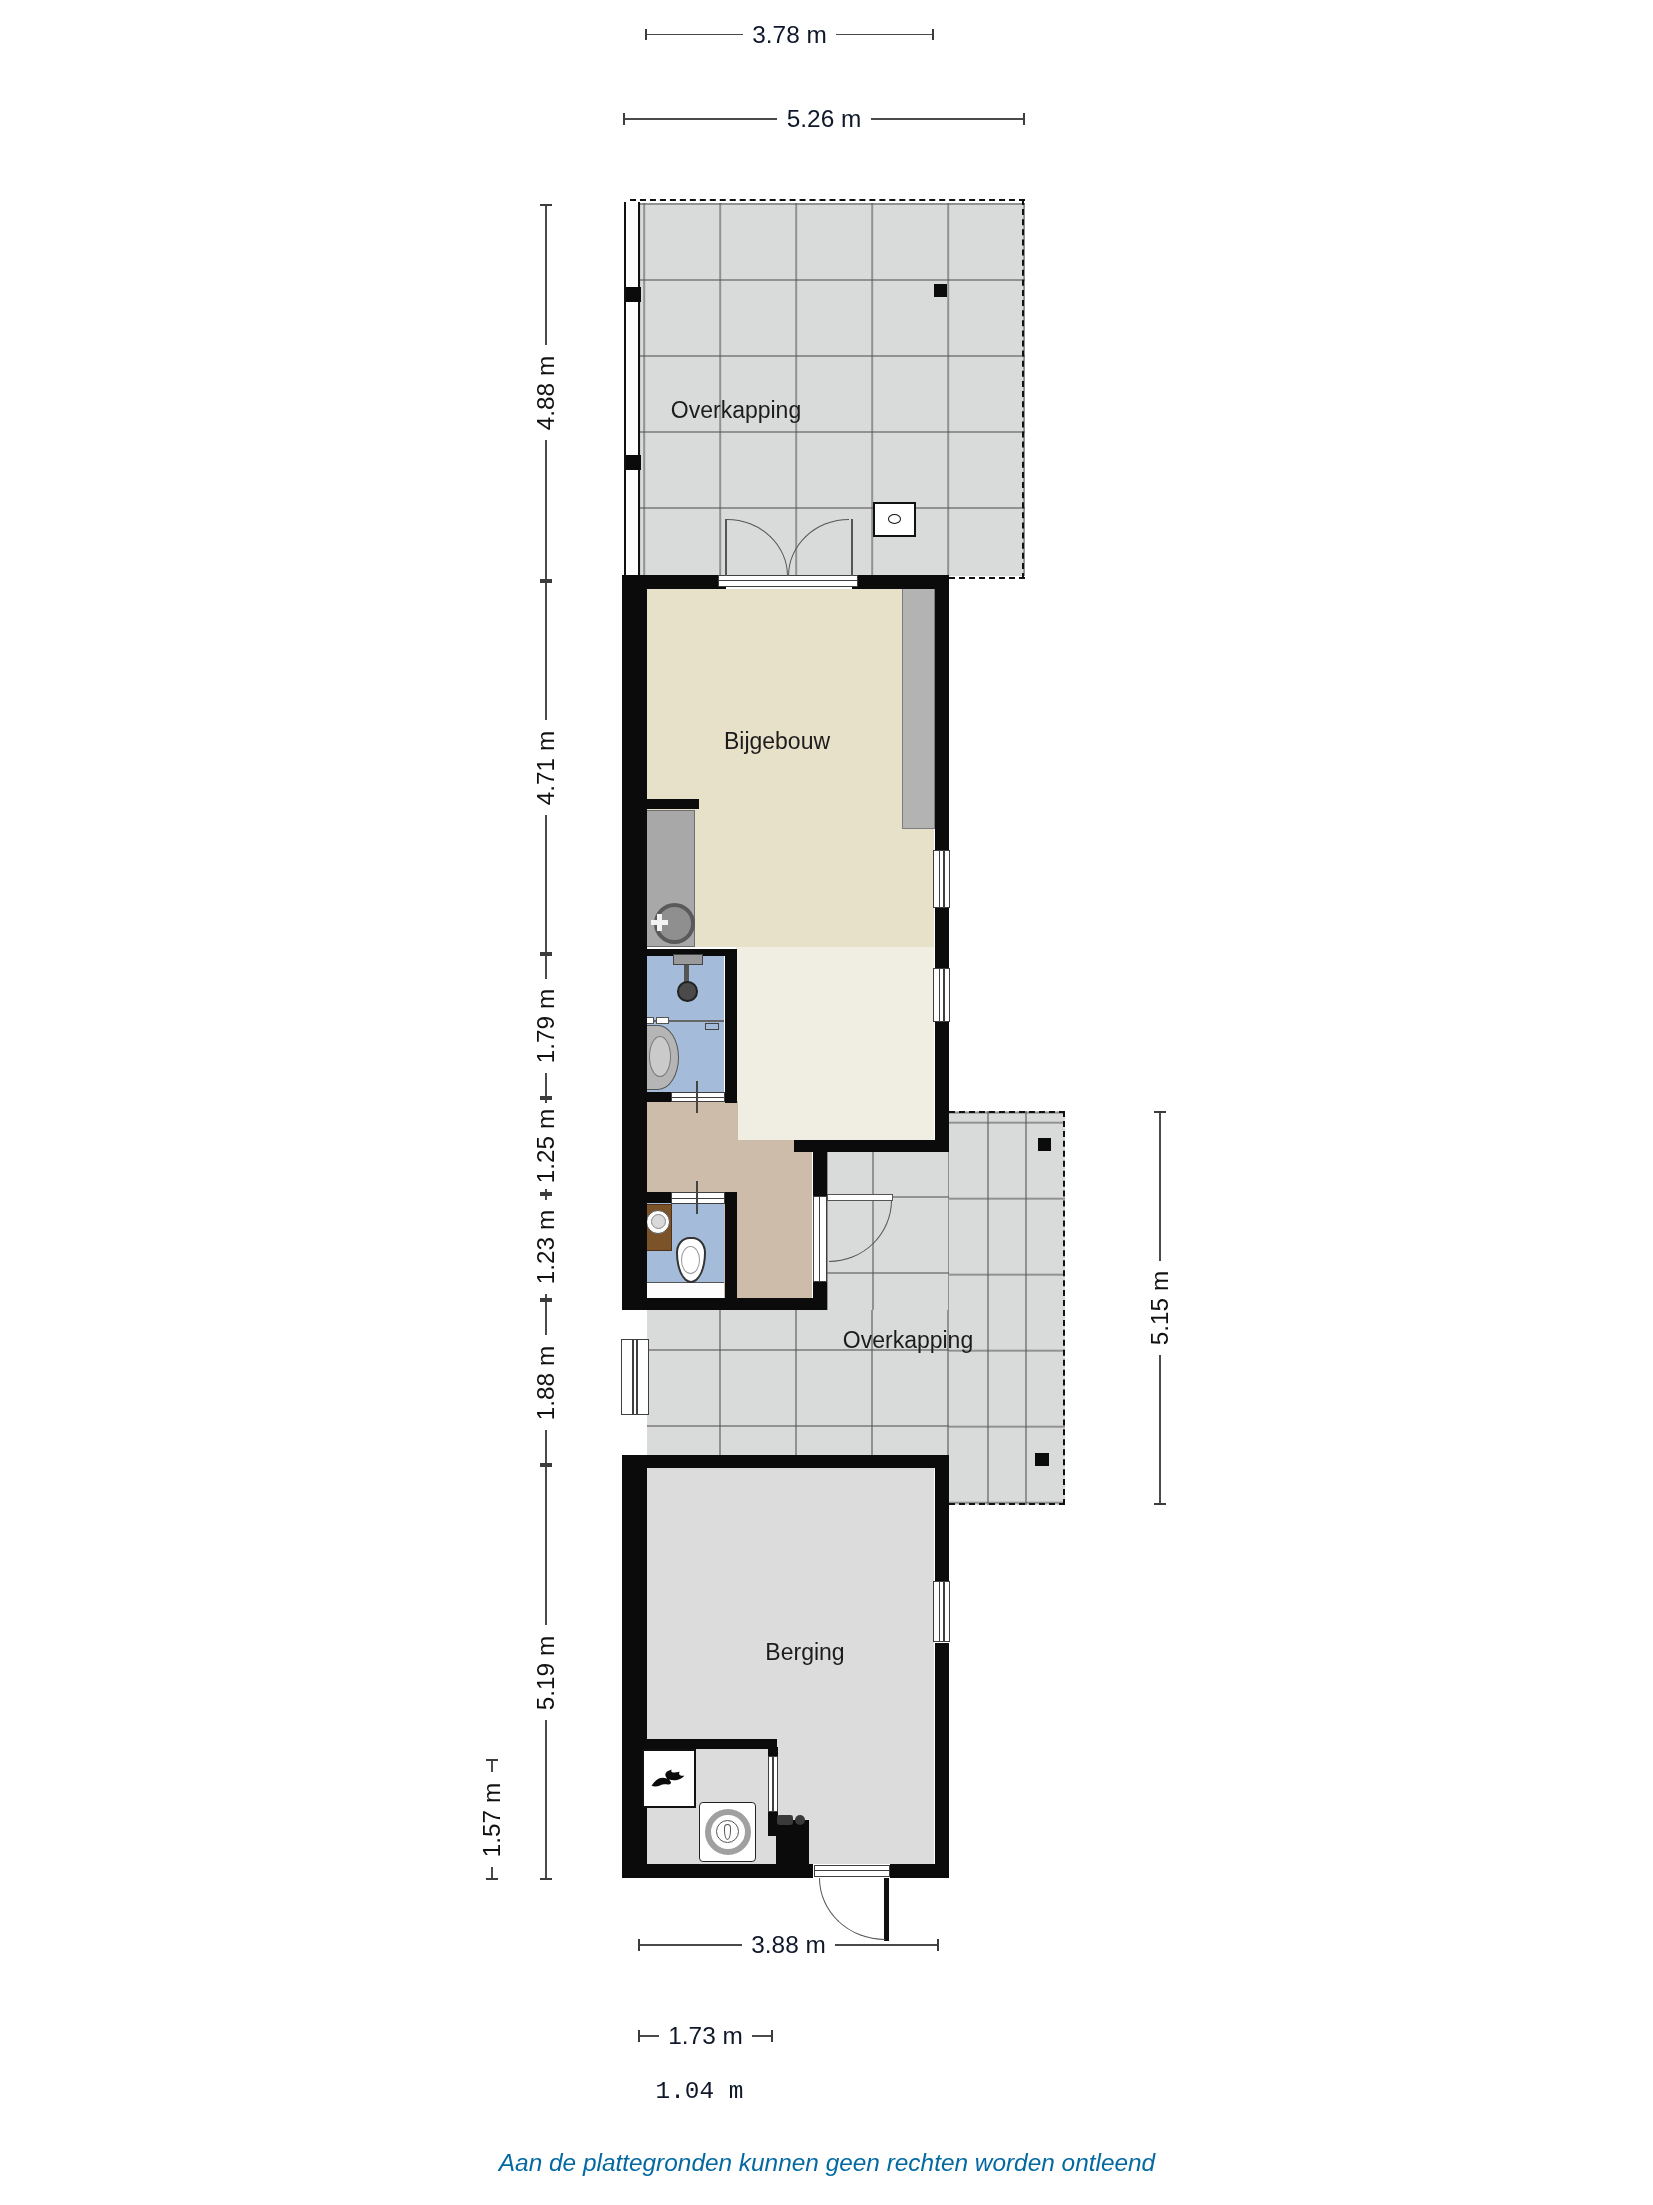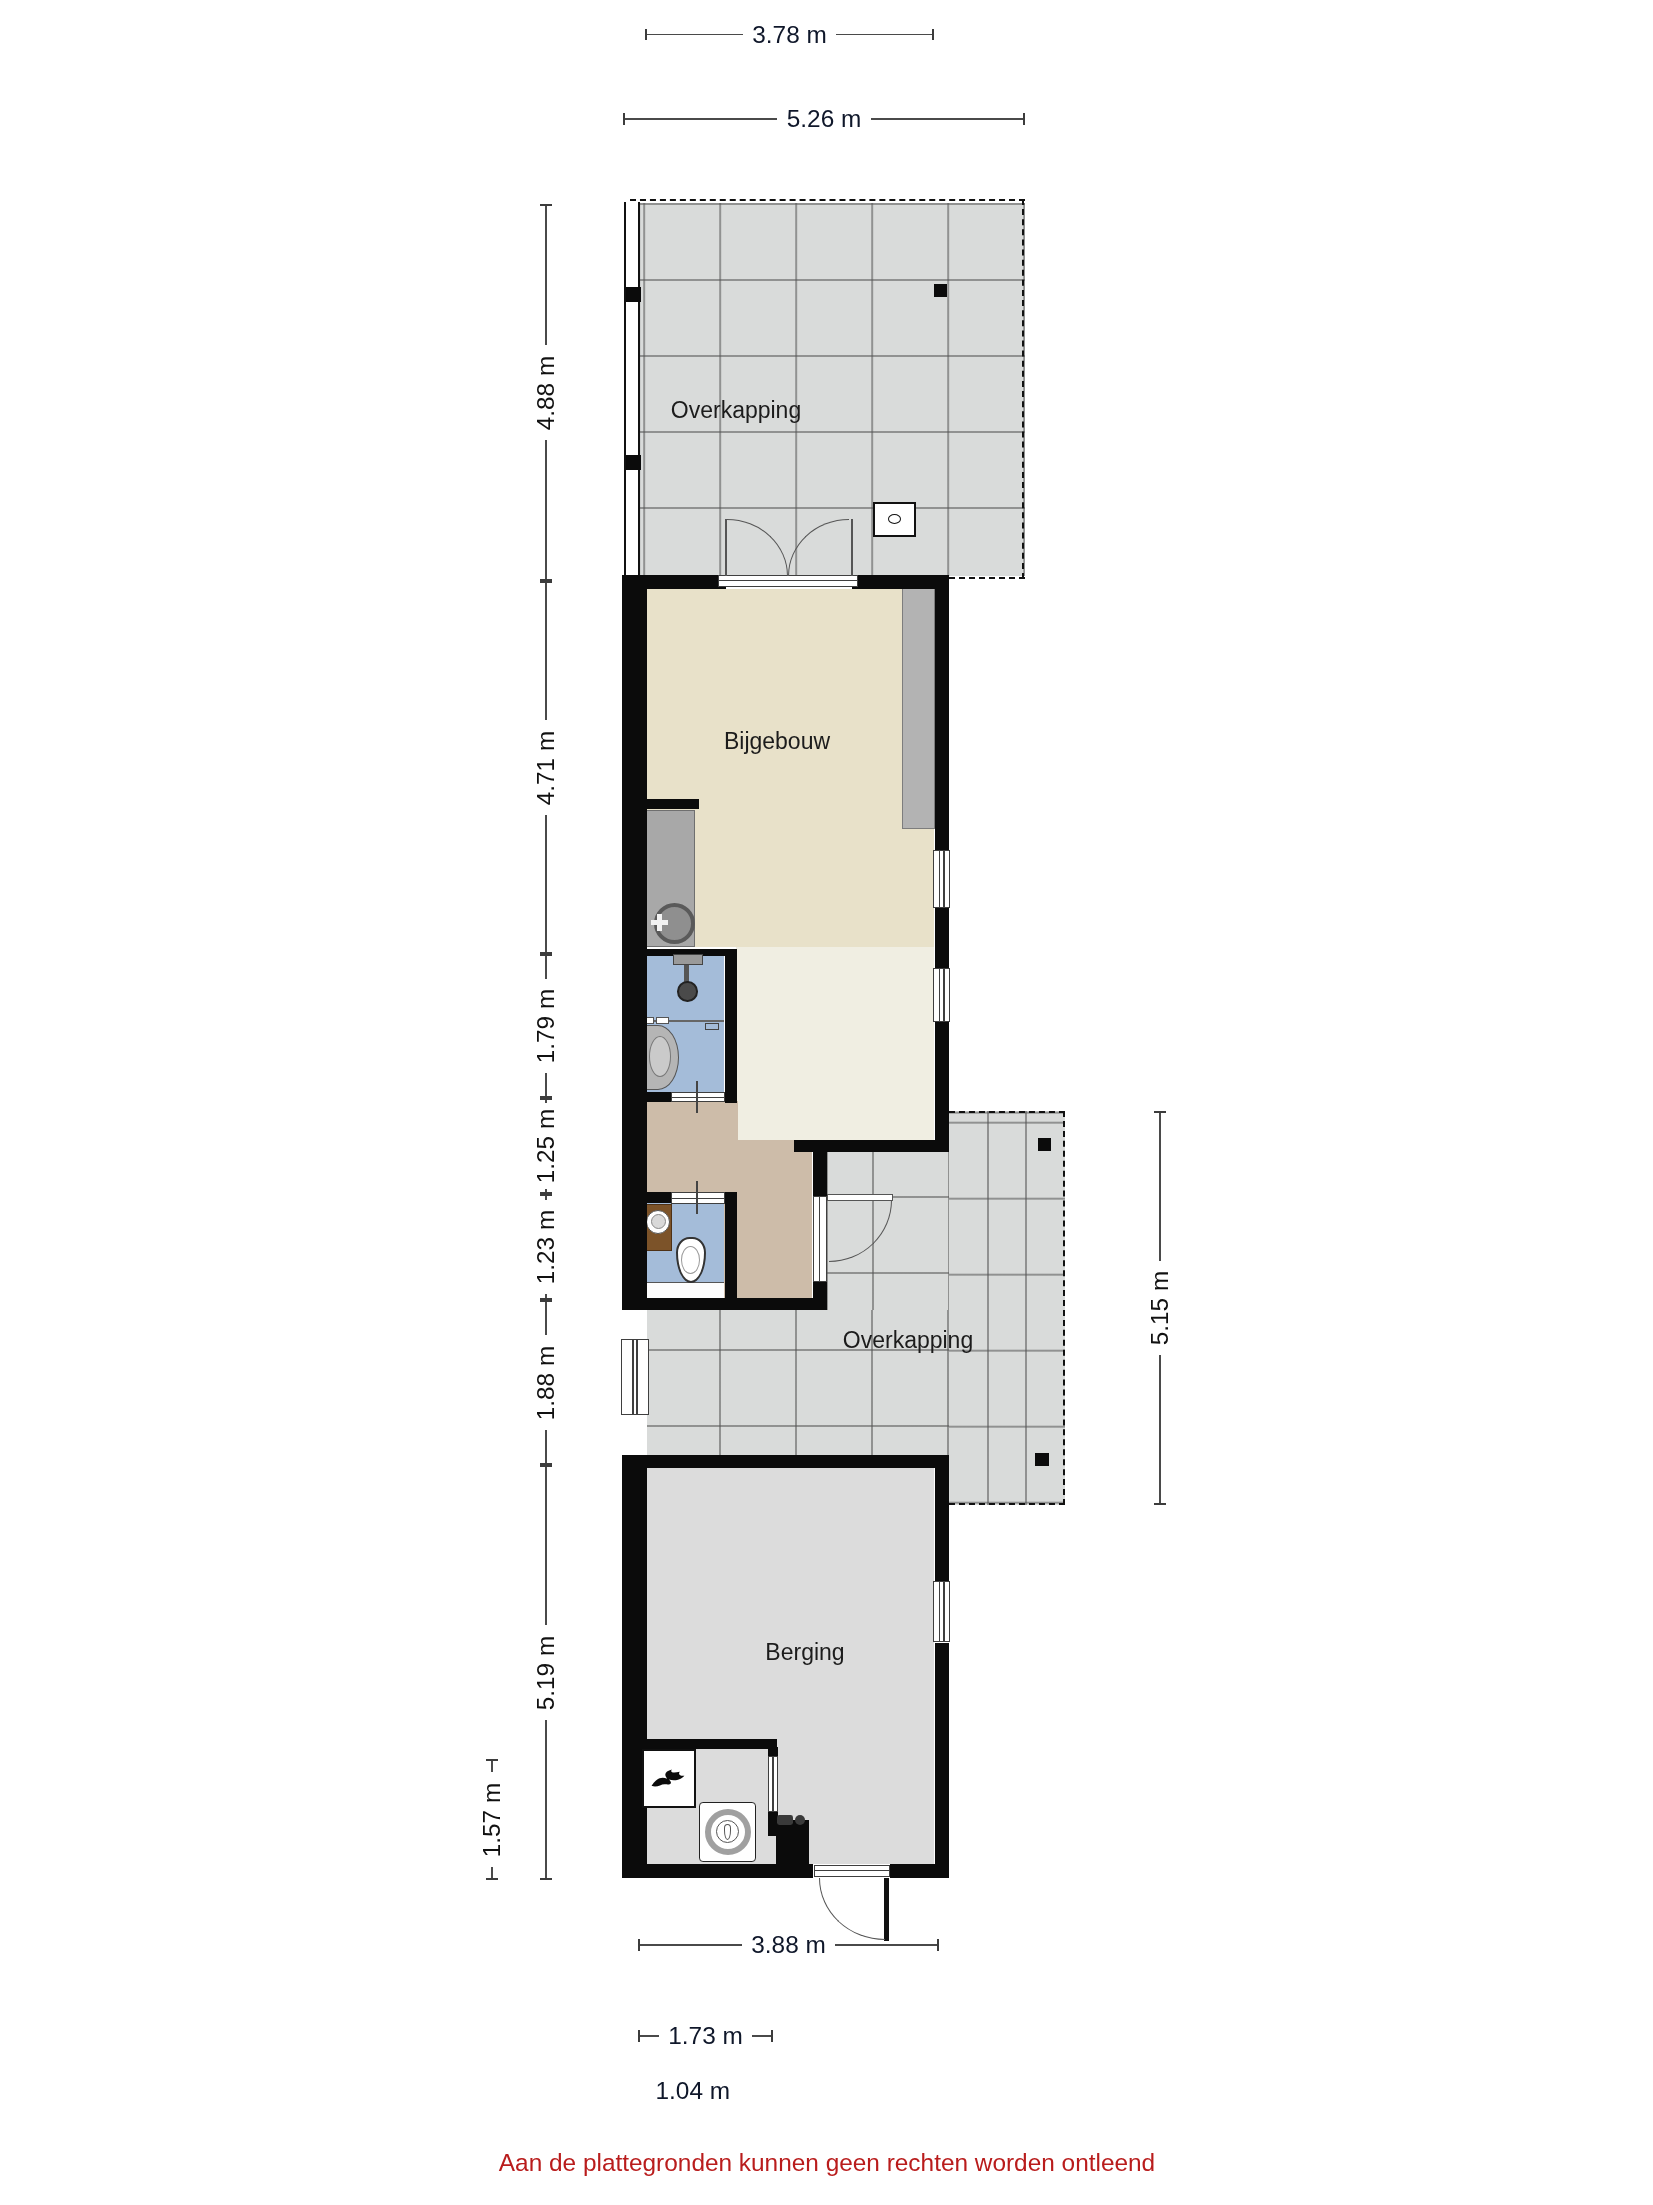--- a/index.html
+++ b/index.html
@@ -25,21 +25,21 @@
   .dim-v .tick{position:absolute;left:50%;width:11.8px;height:1.6px;margin-left:-5.5px;background:#3c3c3c;}
   .dim-v .segT{position:absolute;top:1.6px;left:calc(50% - 0.8px);width:1.6px;height:max(3.2px,calc(50% - 49px));background:#4a4a4a;}
   .dim-v .segB{position:absolute;bottom:1.6px;left:calc(50% - 0.8px);width:1.6px;height:max(3.2px,calc(50% - 49px));background:#4a4a4a;}
   .dim-v .lbl{position:absolute;top:50%;left:50%;transform:translate(-50%,-50%) rotate(-90deg);
               font-size:24.4px;white-space:nowrap;color:#111;}
   .sill{position:absolute;background:#fff;border:1.6px solid #3f3f3f;box-sizing:border-box;}
   .sill .ln{position:absolute;background:#3f3f3f;}
   .winv .ln1,.winv .ln2{position:absolute;top:0;bottom:0;width:1.6px;background:#3f3f3f;}
   .arc{position:absolute;box-sizing:border-box;}
   .post{position:absolute;background:#0b0b0b;}
-  .footer-line{position:absolute;left:0;right:0;text-align:center;font-size:24.4px;color:#b91c1c;}
+  .footer-line{position:absolute;left:0;right:0;text-align:center;font-size:24.4px;color:#0369a1;font-style:italic;}
 </style>
 </head>
 <body>
 
 <div id="canvas">
 
   <div class="tiles" style="left:640px;top:203px;width:385px;height:373px;background-position:3.2px 0px;"></div>
   <div class="abs dashN" style="left:630px;top:199px;width:395px;height:0;"></div>
   <div class="abs dashE" style="left:1022px;top:199px;width:0;height:380px;"></div>
   <div class="abs dashN" style="left:949px;top:577px;width:76px;height:0;"></div>
@@ -279,21 +279,21 @@
     <div class="seg"></div>
       <div class="tick"></div>
   </div>
   <div class="dim-h" style="left:638px;top:2022px;width:135px;">
     <div class="tick"></div>
       <div class="seg"></div>
     <div class="lbl">1.73 m</div>
     <div class="seg"></div>
       <div class="tick"></div>
   </div>
-  <div class="dim-h" style="left:646px;top:2077px;width:80px;">
+  <div class="dim-h" style="left:646px;top:2077px;width:80px;font-family:Liberation Mono, monospace;">
     <div class="tick"></div>
       <div class="seg"></div>
     <div class="lbl">1.04 m</div>
     <div class="seg"></div>
       <div class="tick"></div>
   </div>
 
   <div class="footer-line" style="top:2149px;">Aan de plattegronden kunnen geen rechten worden ontleend</div>
 
 </div>

